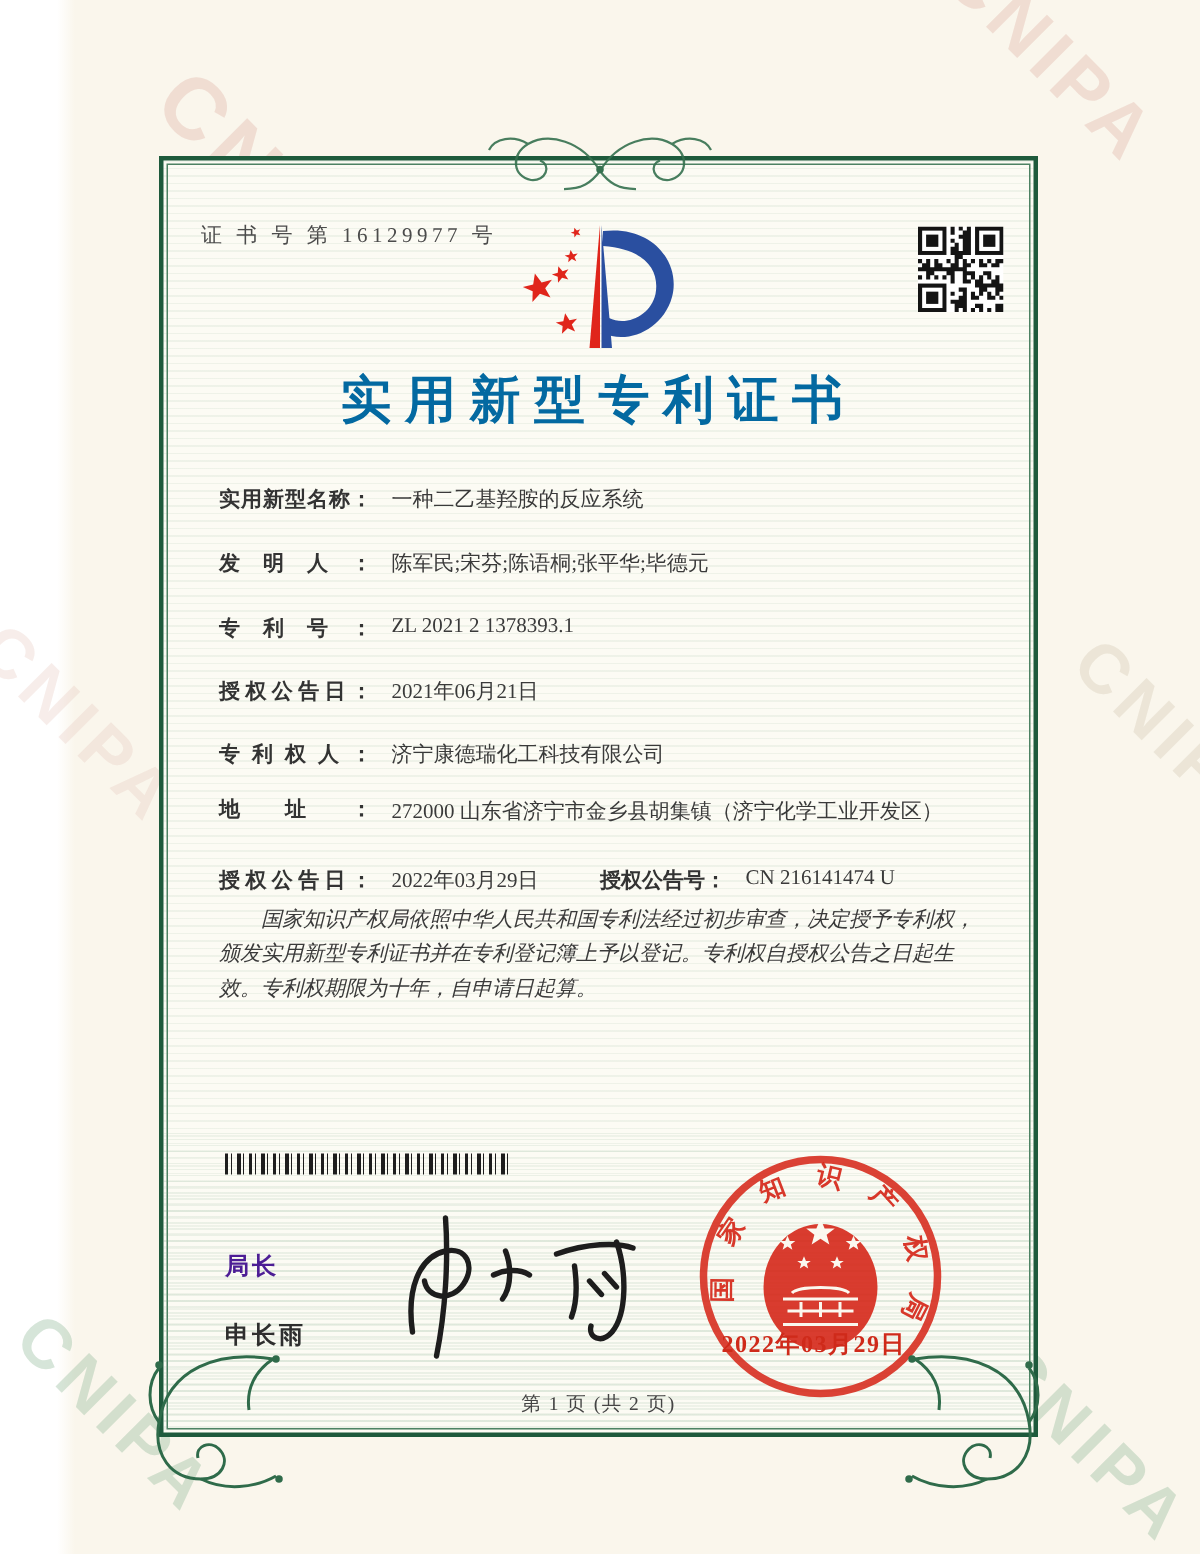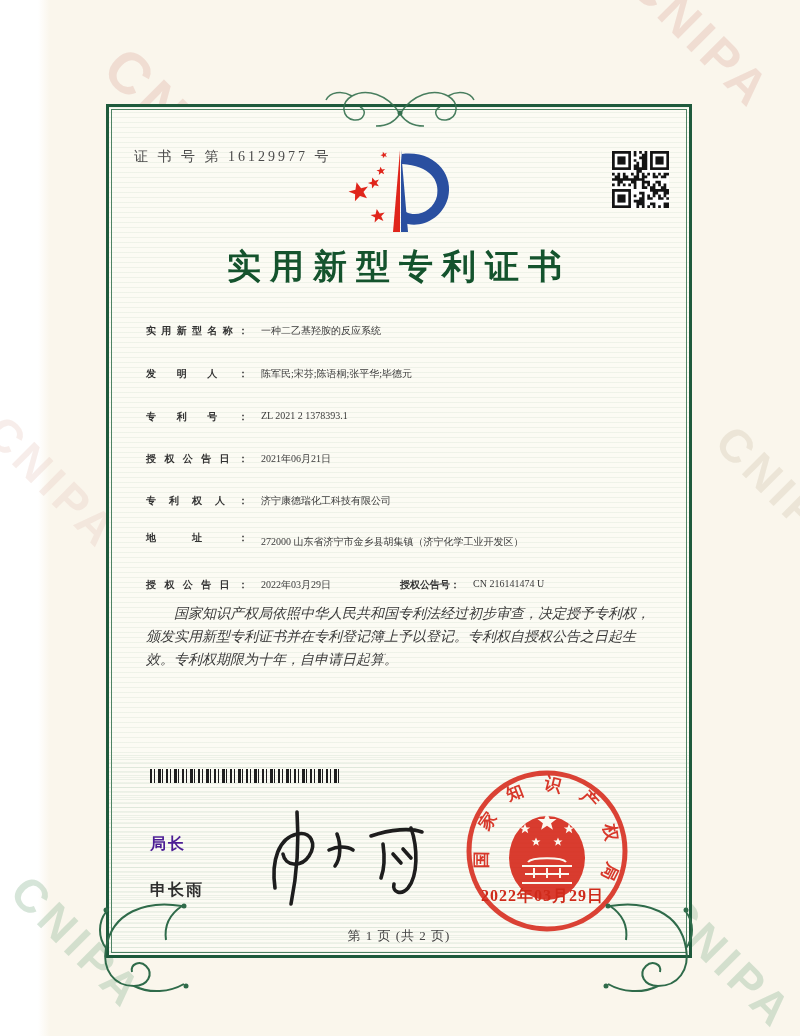--- a/index.html
+++ b/index.html
@@ -22,22 +22,22 @@
     border:3px solid #1e5a3c;box-sizing:border-box;z-index:1;
     background:
       repeating-linear-gradient(180deg, rgba(120,165,130,0.10) 0 1px, rgba(0,0,0,0) 1px 5px),
       #fcfbf4;}
   .frame-inner{position:absolute;inset:2px;border:1px solid #4d8263;}
   .frame-strip{position:absolute;left:0;right:0;bottom:0;height:200px;
       background:repeating-linear-gradient(180deg, rgba(110,160,125,0.12) 0 1px, rgba(0,0,0,0) 1px 4px);}
   
   .cert-no{position:absolute;left:134px;top:148px;font-size:14px;letter-spacing:3px;color:#4b4b4b;z-index:2;}
   .title{position:absolute;left:106px;top:244px;width:586px;text-align:center;
-     font-size:34px;font-weight:bold;letter-spacing:9px;color:#14532d;z-index:2;}
-  .row{position:absolute;left:146px;font-size:10px;z-index:2;width:520px;}
+     font-size:34px;font-weight:bold;letter-spacing:9px;color:#0369a1;z-index:2;}
+  .row{position:absolute;left:146px;font-size:14px;z-index:2;width:520px;}
   .flabel{display:inline-block;width:102px;text-align:justify;text-align-last:justify;
      font-weight:700;color:#333;vertical-align:top;}
   .fval{display:inline-block;margin-left:13px;color:#3a3a3a;vertical-align:top;}
   .fval-wrap{width:372px;line-height:21px;}
   .row .pair2{position:absolute;left:254px;top:0;white-space:nowrap;}
   .pair2 .flabel2{font-weight:700;color:#333;}
   .paras{position:absolute;left:146px;top:602px;width:516px;z-index:2;
      font-size:14px;line-height:23px;color:#3a3a3a;font-style:italic;}
   .paras p{margin:0;text-indent:2em;}
   .barcode{position:absolute;left:150px;top:769px;width:190px;height:14px;z-index:2;

